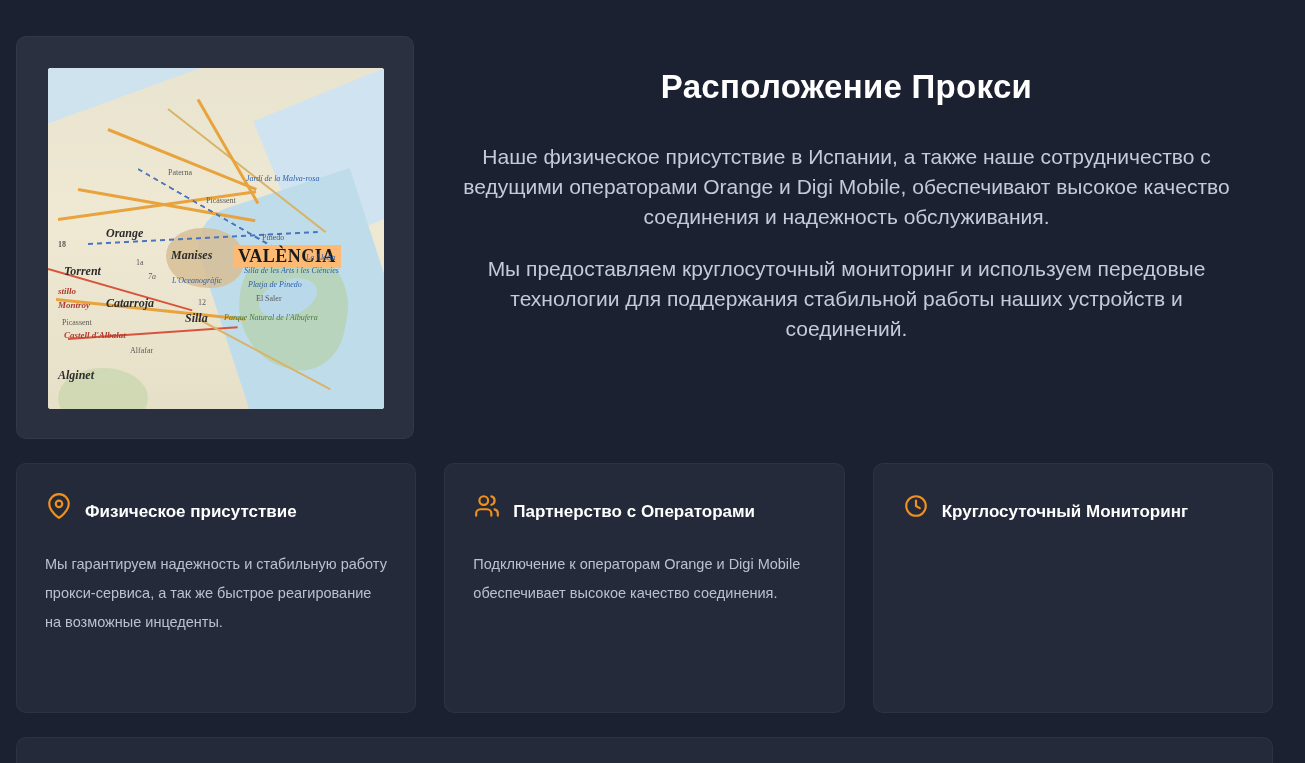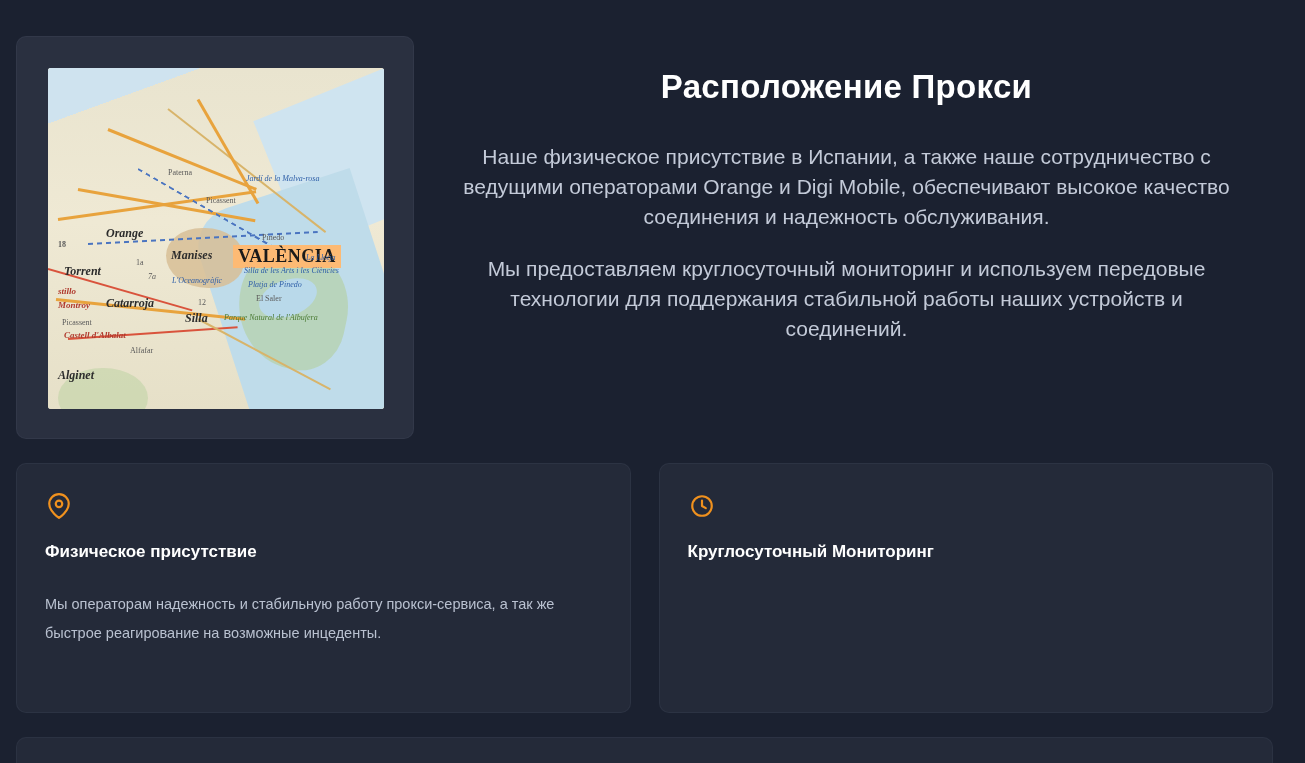--- a/index.html
+++ b/index.html
@@ -201,21 +201,20 @@
     border: 1px solid #39405266;
     border-radius: 10px;
     padding: 28px 28px 26px 28px;
     min-height: 250px;
   }
   .card-head {
     display: flex;
     align-items: flex-start;
     gap: 12px;
     margin-bottom: 18px;
-    flex-direction: column;
   }
   .card-icon {
     flex: 0 0 auto;
     width: 28px;
     height: 28px;
     display: flex;
     align-items: center;
     justify-content: center;
   }
   .card-title {
@@ -316,23 +315,37 @@
     <div class="card">
       <div class="card-head">
         <span class="card-icon">
           <svg width="26" height="26" viewBox="0 0 24 24" fill="none" stroke="#f0911e" stroke-width="2" stroke-linecap="round" stroke-linejoin="round">
             <path d="M21 10c0 7-9 13-9 13s-9-6-9-13a9 9 0 0 1 18 0z"></path>
             <circle cx="12" cy="10" r="3"></circle>
           </svg>
         </span>
         <div class="card-title">Физическое присутствие</div>
       </div>
-      <div class="card-body">Мы операторам надежность и стабильную работу прокси-сервиса, а так же быстрое реагирование на возможные инцеденты.</div>
-    </div>
-
+      <div class="card-body">Мы гарантируем надежность и стабильную работу прокси-сервиса, а так же быстрое реагирование на возможные инцеденты.</div>
+    </div>
+
+    <div class="card">
+      <div class="card-head">
+        <span class="card-icon">
+          <svg width="26" height="26" viewBox="0 0 24 24" fill="none" stroke="#f0911e" stroke-width="2" stroke-linecap="round" stroke-linejoin="round">
+            <path d="M16 21v-2a4 4 0 0 0-4-4H6a4 4 0 0 0-4 4v2"></path>
+            <circle cx="9" cy="7" r="4"></circle>
+            <path d="M22 21v-2a4 4 0 0 0-3-3.87"></path>
+            <path d="M16 3.13a4 4 0 0 1 0 7.75"></path>
+          </svg>
+        </span>
+        <div class="card-title">Партнерство с Операторами</div>
+      </div>
+      <div class="card-body">Подключение к операторам Orange и Digi Mobile обеспечивает высокое качество соединения.</div>
+    </div>
 
     <div class="card">
       <div class="card-head">
         <span class="card-icon">
           <svg width="26" height="26" viewBox="0 0 24 24" fill="none" stroke="#f0911e" stroke-width="2" stroke-linecap="round" stroke-linejoin="round">
             <circle cx="12" cy="12" r="9"></circle>
             <polyline points="12 7 12 12 15.5 14"></polyline>
           </svg>
         </span>
         <div class="card-title">Круглосуточный Мониторинг</div>

